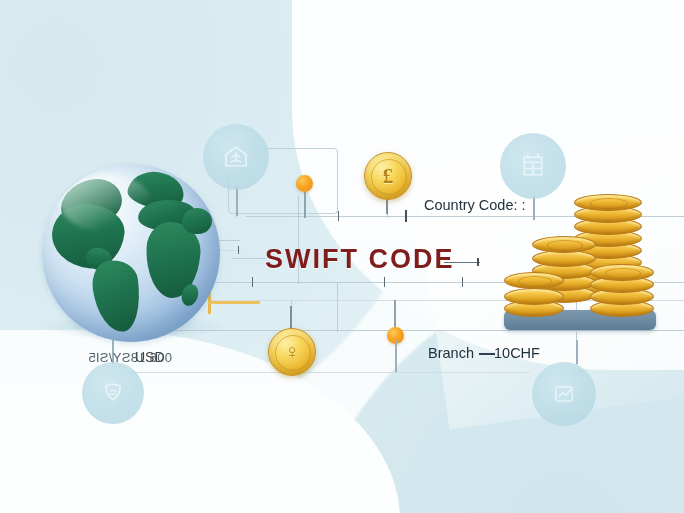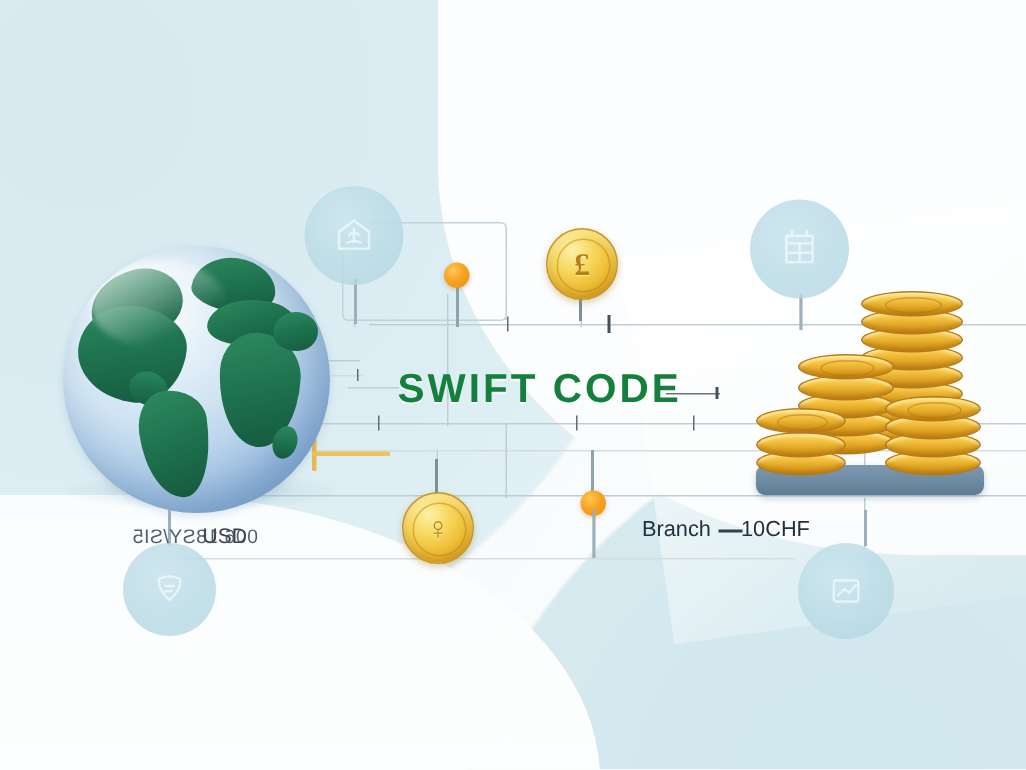--- a/index.html
+++ b/index.html
@@ -45,21 +45,21 @@
   .ln-dark{background:#64737d;}
   .ln-light{background:#bfcdd4;}
   .ln-pale{background:#d3dde2;}
   .tick{position:absolute;width:1px;background:#5d6d77;}
 
   
   .title{
     position:absolute;left:265px;top:244px;
     font-family:"Liberation Sans", sans-serif;
     font-size:27px;letter-spacing:2.0px;font-weight:700;
-    color:#15803d;white-space:nowrap;
+    color:#7f1d1d;white-space:nowrap;
     text-shadow:0 1px 0 rgba(255,255,255,.8);
   }
 
   
   .lbl{position:absolute;color:#25353f;white-space:nowrap;font-size:14px;}
   .lbl-country{left:424px;top:197px;font-size:14.5px;color:#22323d;}
   .lbl-usd{left:135px;top:349px;font-size:14px;color:#404040;font-weight:400;}
   .lbl-usd-garb{left:172px;top:350px;font-size:13px;color:#42535d;
       letter-spacing:.3px;transform:scaleX(-1);transform-origin:left center;opacity:.92;}
   .lbl-branch{left:428px;top:345px;font-size:14.5px;color:#22323d;}
@@ -339,19 +339,20 @@
       <rect x="5" y="6" width="14" height="12" rx="1.5"></rect>
       <path d="M7 15 L11 11 L14 13 L18 8"></path>
     </svg>
   </div>
 
   <div class="badge-stem" style="left:395px;top:340px;height:32px;"></div>
   <div class="badge-eur">
     <span>EUR</span>
   </div>
 
+  <div class="lbl lbl-country">Country Code: :</div>
   <div class="lbl lbl-usd">USD</div>
   <div class="lbl lbl-usd-garb">006 18SY/SI5</div>
   <div class="lbl lbl-branch">Branch</div>
   <div class="branch-dash"></div>
   <div class="lbl lbl-chf">10CHF</div>
 
 </div>
 
 </body></html>

